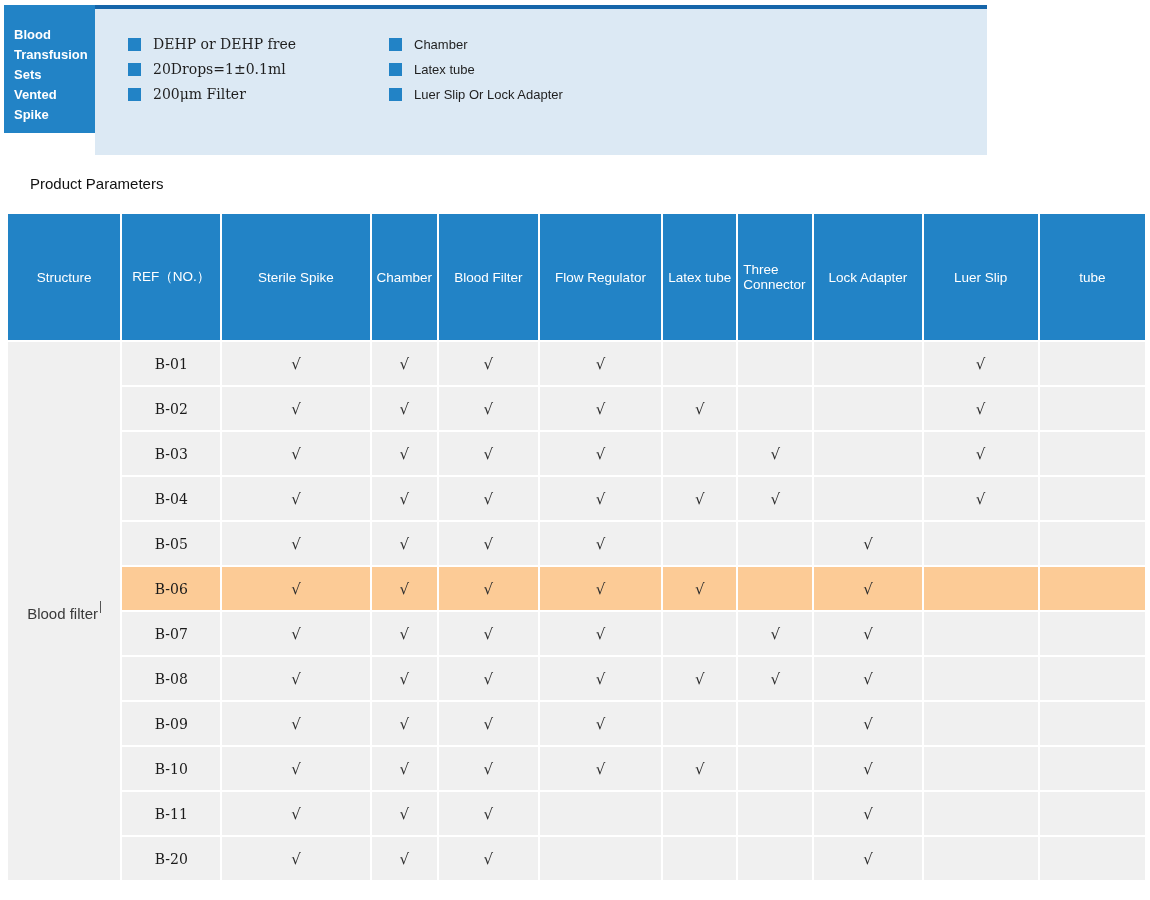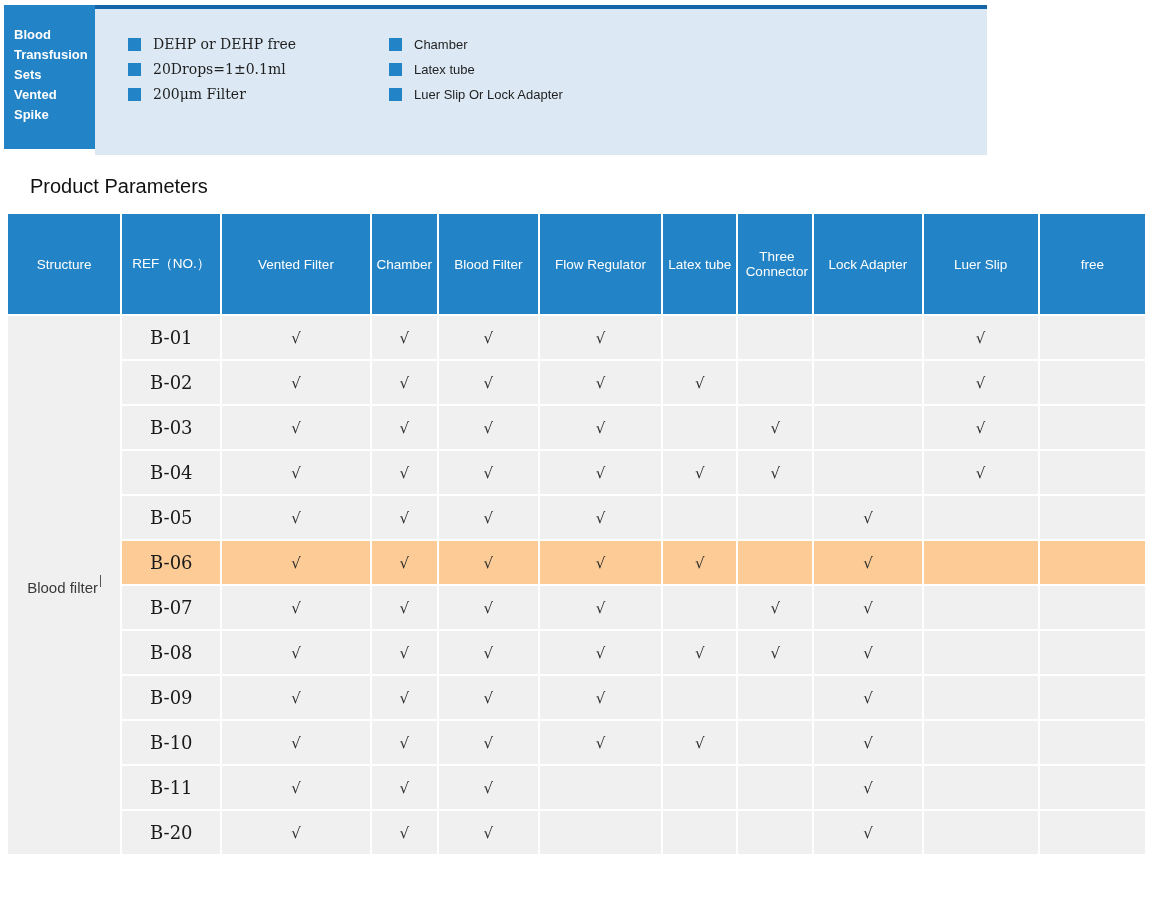--- a/index.html
+++ b/index.html
@@ -10,51 +10,51 @@
     --highlight:#FCCB96;
     --check-color:#2F2F2F;
     --text-dark:#1F1F1F;
   }
   *{box-sizing:border-box;margin:0;padding:0;}
   html,body{width:1150px;height:900px;background:#ffffff;overflow:hidden;
     font-family:"Liberation Sans",sans-serif;}
   .page{position:relative;width:1150px;height:900px;background:#fff;}
 
   
-  .title-box{position:absolute;left:4px;top:5px;width:91px;height:144px;
+  .title-box{position:absolute;left:4px;top:5px;width:91px;height:128px;
     background:var(--primary-blue);color:#fff;font-weight:bold;font-size:13px;
     line-height:20px;padding:20px 0 0 10px;}
   .banner{position:absolute;left:95px;top:5px;width:892px;height:150px;
     background:var(--banner-bg);border-top:4px solid var(--banner-border);}
   .feat-col{position:absolute;top:28px;}
   .feat-col-0{left:33px;}
   .feat-col-1{left:294px;}
   .feat-col-2{left:538px;}
   .feat-item{display:flex;align-items:center;height:14px;margin-bottom:11px;}
   .feat-square{width:13px;height:13px;background:var(--primary-blue);
     flex:0 0 13px;margin-right:12px;}
   .feat-label{font-size:13px;color:var(--text-dark);white-space:nowrap;}
   .feat-col-0 .feat-label{font-family:"DejaVu Serif",serif;font-size:14px;}
 
   
-  .section-title{position:absolute;left:30px;top:175px;font-size:20px;
+  .section-title{position:absolute;left:30px;top:175px;font-size:15px;
     color:#111;}
 
   
   table.params{position:absolute;left:6px;top:212px;border-collapse:separate;
     border-spacing:2px;table-layout:fixed;width:1141px;}
   table.params th{background:var(--primary-blue);color:#fff;font-weight:normal;
-    font-size:13.5px;height:100px;text-align:center;vertical-align:middle;
+    font-size:13.5px;height:126px;text-align:center;vertical-align:middle;
     padding:0 2px;}
-  table.params th.left{text-align:center;padding-left:5px;margin-top:45px;}
+  table.params th.left{text-align:left;padding-left:5px;margin-top:45px;}
   table.params td{background:var(--cell-bg);height:43px;text-align:center;
     vertical-align:middle;}
   td.check-cell{font-family:"DejaVu Sans",sans-serif;font-size:15px;
     color:var(--check-color);}
-  td.ref-cell{font-family:"DejaVu Serif",serif;font-size:18px;color:#1a1a1a;}
+  td.ref-cell{font-family:"DejaVu Serif",serif;font-size:14px;color:#1a1a1a;}
   tr.hl td{background:var(--highlight);margin-top:19px;}
   td.structure-cell{background:var(--cell-bg) !important;font-size:15px;
     color:#3a3a3a;font-family:"Liberation Sans",sans-serif;}
   .cursor-mark{display:inline-block;width:1px;height:12px;background:#555;
     margin-left:2px;vertical-align:6px;}
 </style>
 </head>
 <body>
 
 <div class="page">
@@ -111,29 +111,29 @@
       <col style="width:73px">
         <col style="width:74px">
         <col style="width:107px">
       <col style="width:114px">
         <col style="width:105px">
     </colgroup>
     <thead>
         <tr id="header-row">
           <th>Structure</th>
           <th>REF（NO.）</th>
-          <th>Vented Filter</th>
+          <th>Sterile Spike</th>
           <th>Chamber</th>
           <th>Blood Filter</th>
           <th>Flow Regulator</th>
           <th>Latex tube</th>
           <th class="left">Three Connector</th>
           <th>Lock Adapter</th>
           <th>Luer Slip</th>
-          <th>free</th>
+          <th>tube</th>
         </tr>
       </thead>
     <tbody id="body-rows">
         <tr>
           <td class="structure-cell" rowspan="12"><span>Blood filter</span><span class="cursor-mark"></span></td>
           <td class="ref-cell">B-01</td>
           <td class="check-cell">√</td>
           <td class="check-cell">√</td>
           <td class="check-cell">√</td>
           <td class="check-cell">√</td>

